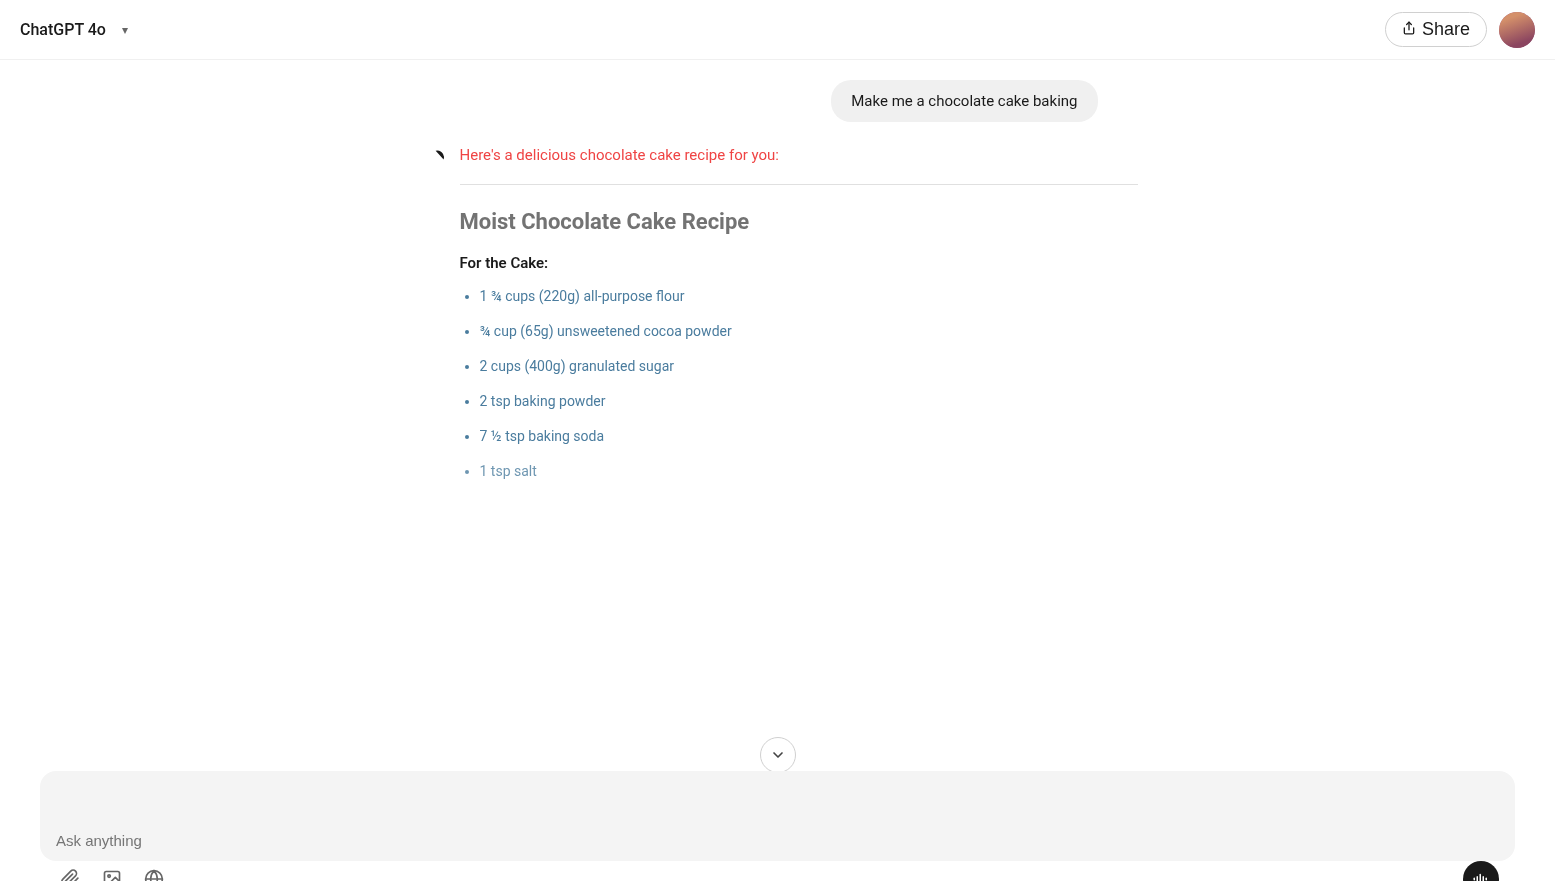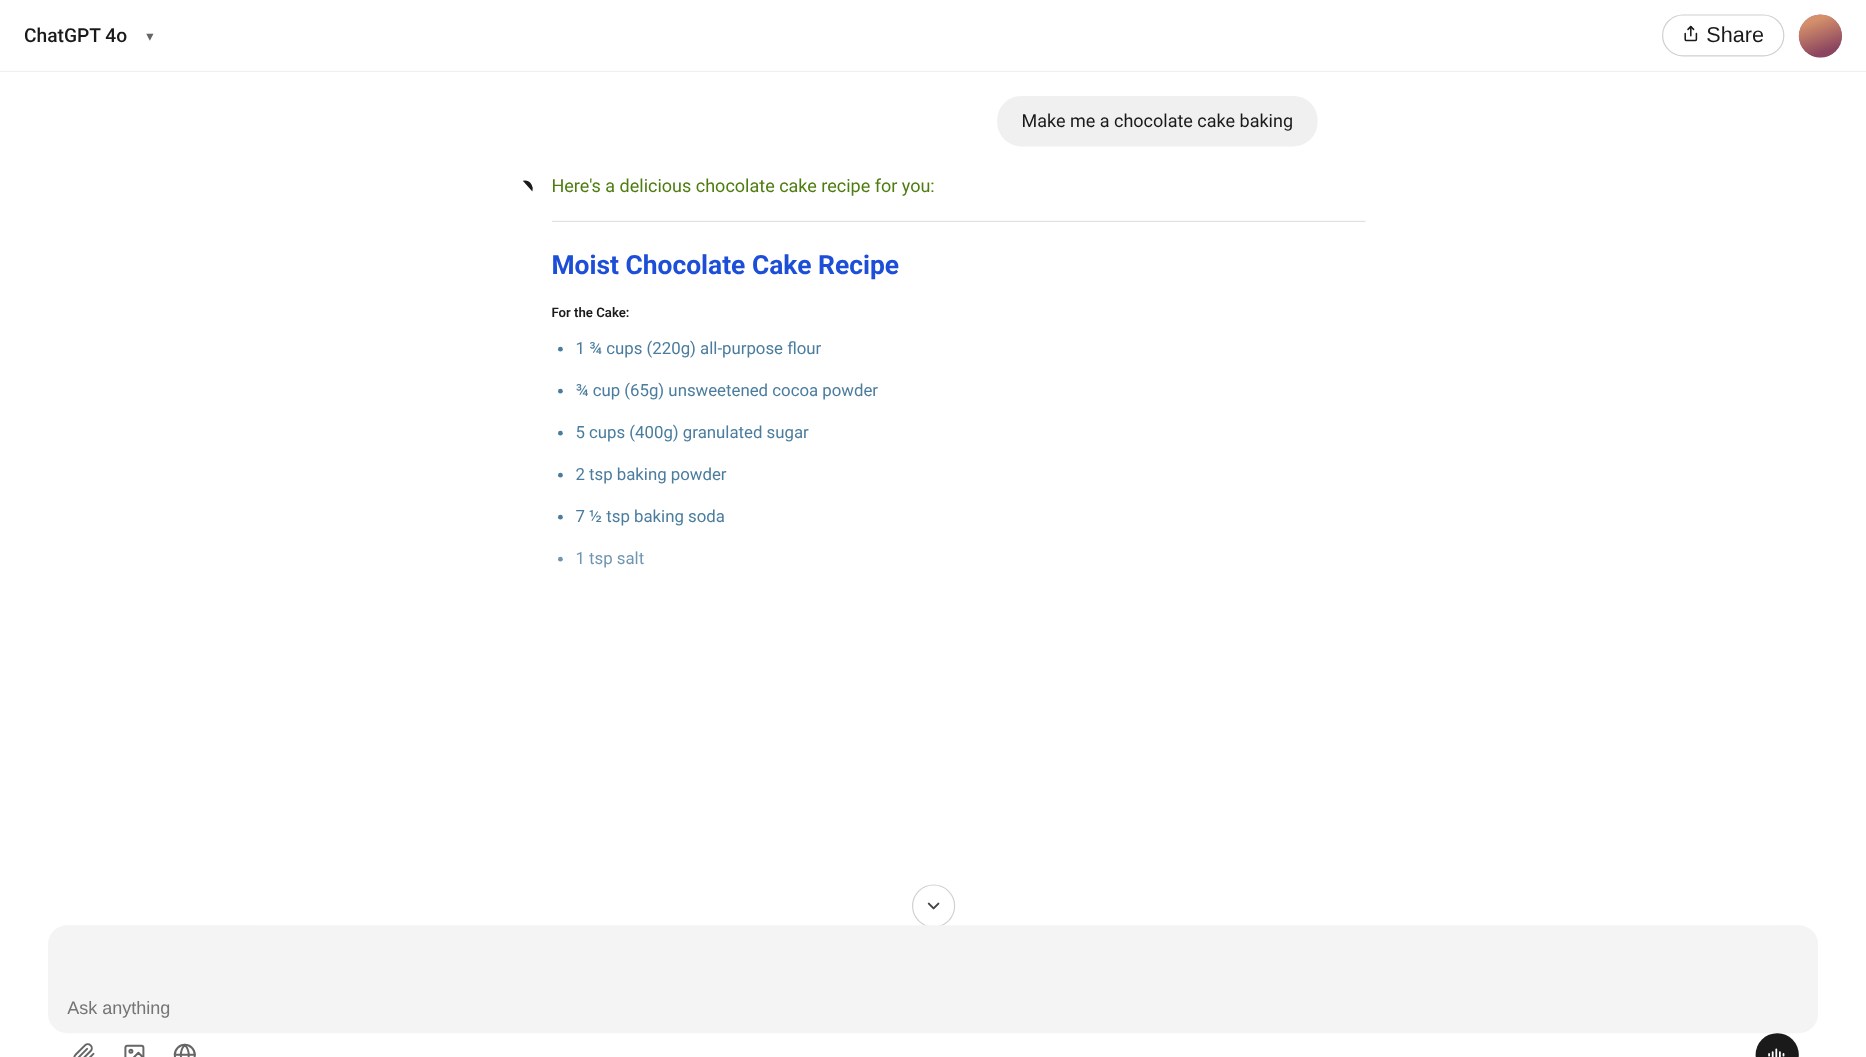--- a/index.html
+++ b/index.html
@@ -132,47 +132,47 @@
       width: 28px;
       height: 28px;
     }
 
     .ai-response-content {
       flex: 1;
     }
 
     .ai-intro-text {
       font-size: 15px;
-      color: #4d7c0f;
+      color: #ef4444;
       margin-bottom: 20px;
     }
 
     .divider {
       border: none;
       border-top: 1px solid #e0e0e0;
       margin: 16px 0 24px 0;
     }
 
     
     .recipe-title {
       font-size: 22px;
       font-weight: 700;
-      color: #1d4ed8;
+      color: #737373;
       margin-bottom: 20px;
     }
 
     .section-heading {
       font-size: 15px;
       font-weight: 700;
       color: #1a1a1a;
       margin-bottom: 12px;
     }
 
     .sub-section-heading {
-      font-size: 11px;
+      font-size: 15px;
       font-weight: 600;
       color: #1a1a1a;
       margin-bottom: 14px;
     }
 
     .ingredient-list {
       list-style: disc;
       padding-left: 20px;
       margin-bottom: 16px;
     }
@@ -312,21 +312,21 @@
         <p class="ai-intro-text">Here's a delicious chocolate cake recipe for you:</p>
         <hr class="divider">
 
         <h2 class="recipe-title">Moist Chocolate Cake Recipe</h2>
 
         <p class="sub-section-heading">For the Cake:</p>
 
         <ul class="ingredient-list">
           <li>1 ¾ cups (220g) all-purpose flour</li>
           <li>¾ cup (65g) unsweetened cocoa powder</li>
-          <li>5 cups (400g) granulated sugar</li>
+          <li>2 cups (400g) granulated sugar</li>
           <li>2 tsp baking powder</li>
           <li>7 ½ tsp baking soda</li>
           <li class="partial-item">1 tsp salt</li>
         </ul>
       </div>
     </div>
 
   </div>
 </div>
 

